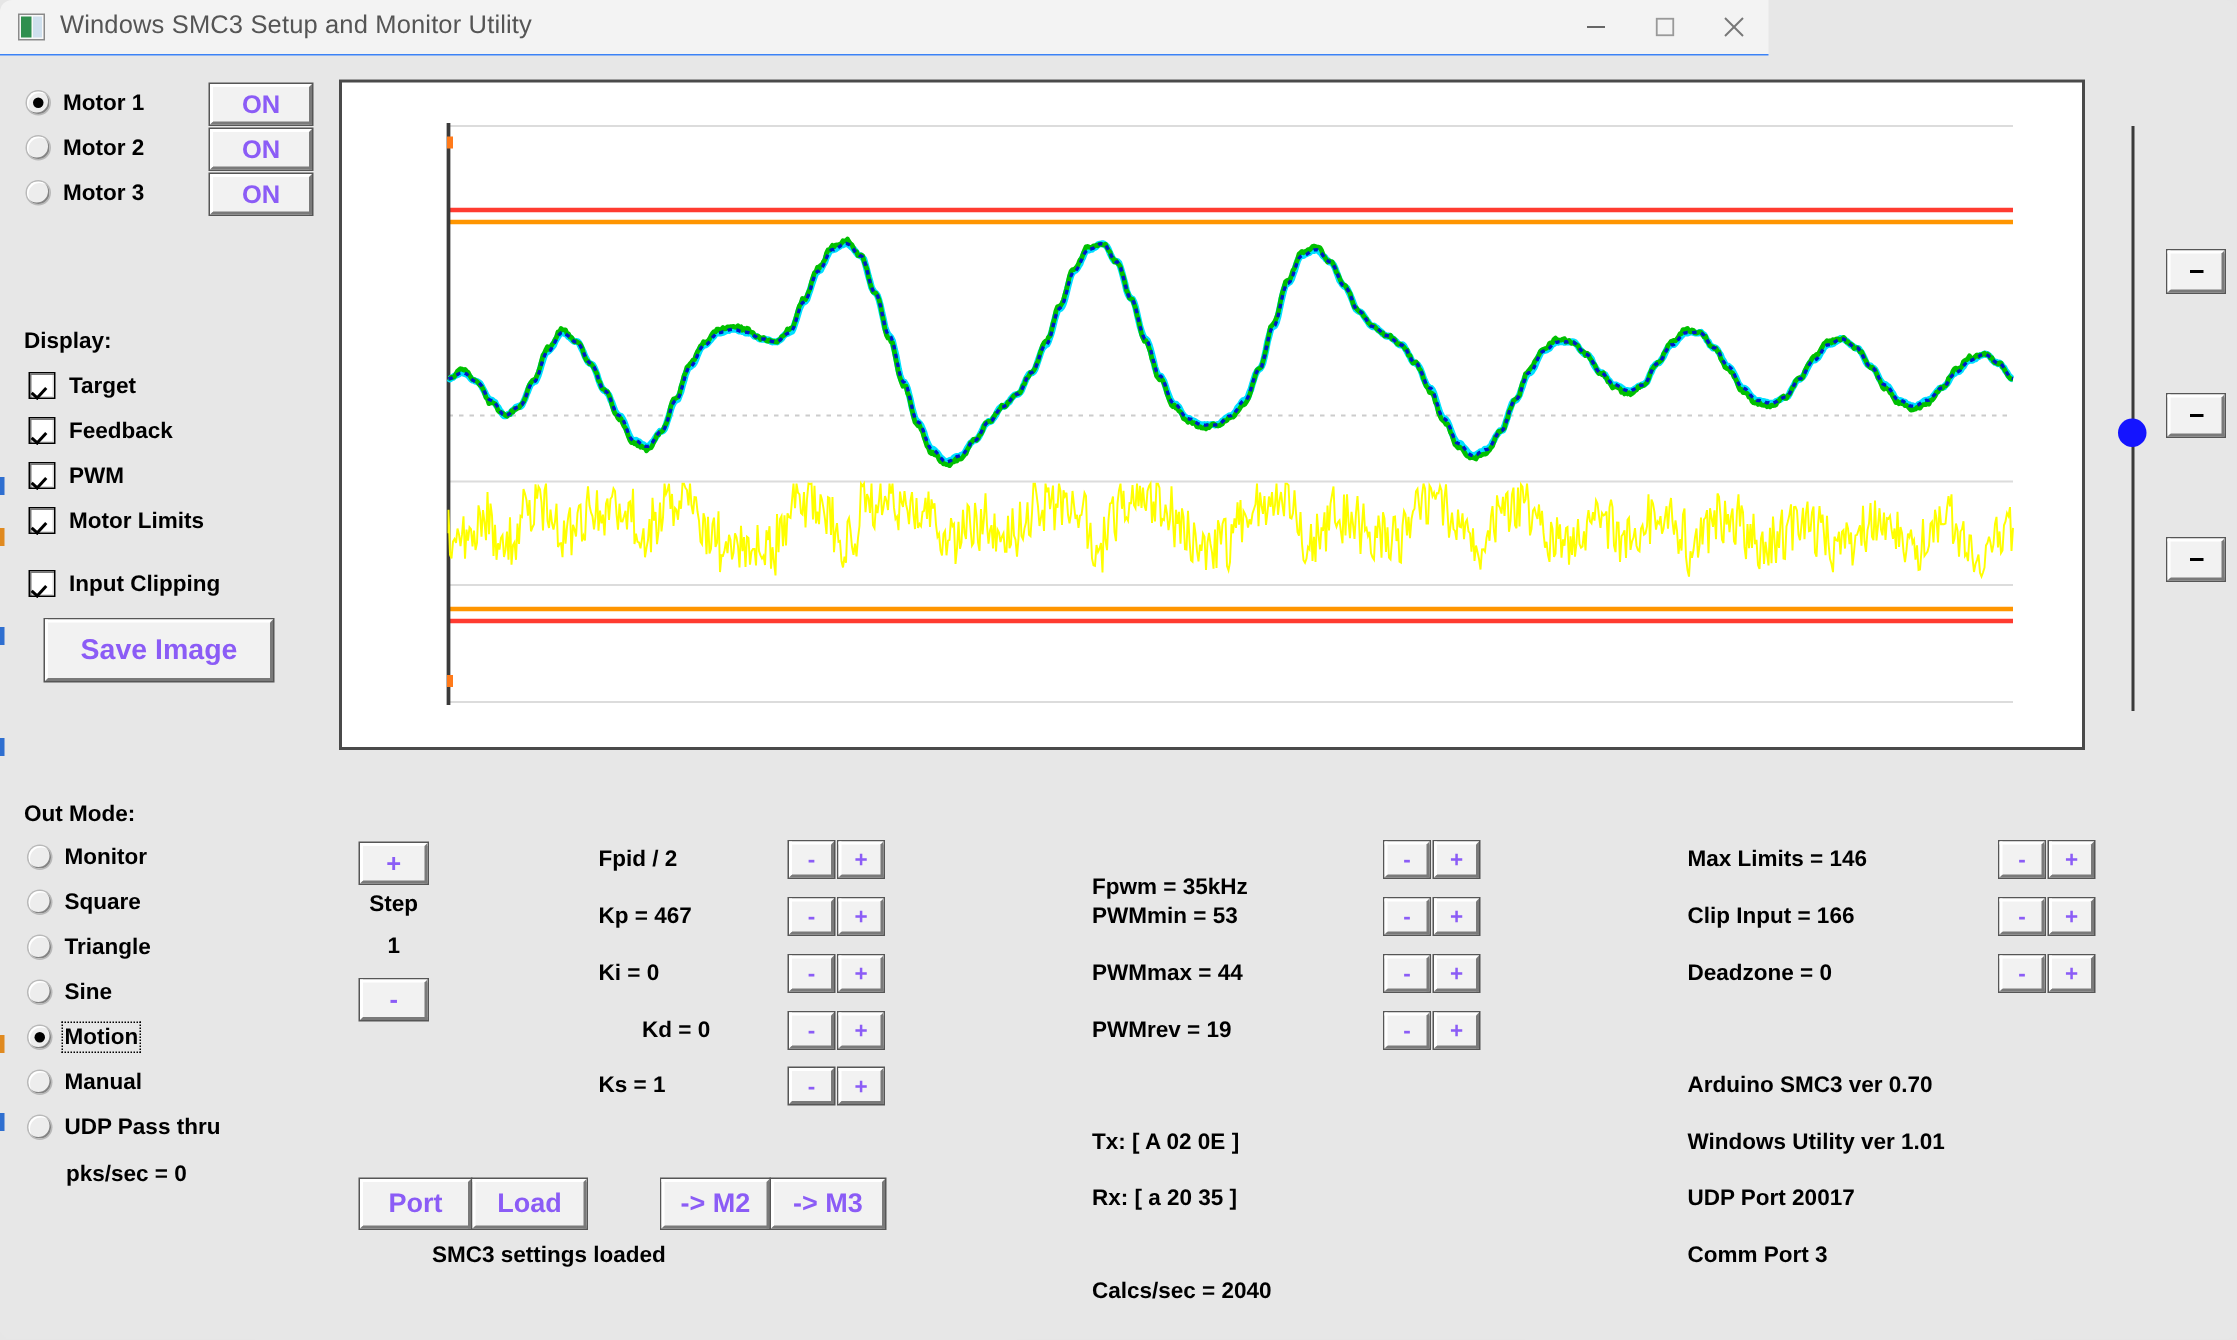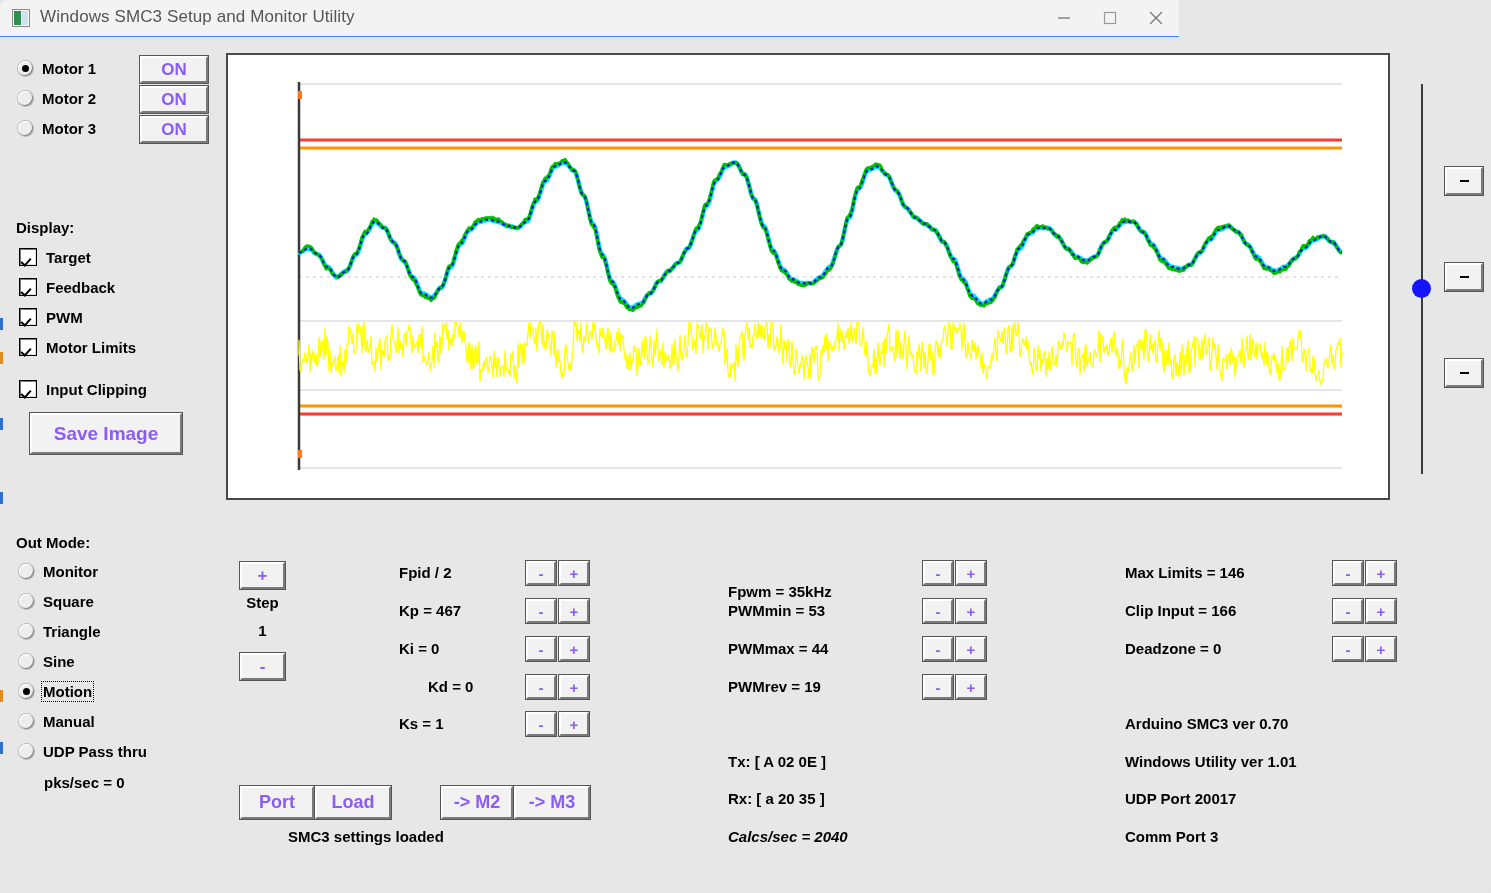--- a/index.html
+++ b/index.html
@@ -264,20 +264,20 @@
   <div class="btn95" style="position:absolute;left:1366px;top:637px;width:30px;height:24px;font-size:15px;">+</div>
 
   <div class="btn95" style="position:absolute;left:240px;top:786px;width:74px;height:33px;font-size:18px;">Port</div>
   <div class="btn95" style="position:absolute;left:315px;top:786px;width:76px;height:33px;font-size:18px;">Load</div>
   <div class="btn95" style="position:absolute;left:441px;top:786px;width:72px;height:33px;font-size:18px;">-&gt; M2</div>
   <div class="btn95" style="position:absolute;left:514px;top:786px;width:76px;height:33px;font-size:18px;">-&gt; M3</div>
   <div class="lbl" style="position:absolute;left:288px;top:828px;">SMC3 settings loaded</div>
 
   <div class="lbl" style="position:absolute;left:728px;top:753px;">Tx: [ A 02 0E ]</div>
   <div class="lbl" style="position:absolute;left:728px;top:790px;">Rx: [ a 20 35 ]</div>
-  <div class="lbl" style="position:absolute;left:728px;top:828px;font-style:italic;">Calcs/sec = 2040</div>
+  <div class="lbl" style="position:absolute;left:728px;top:852px;">Calcs/sec = 2040</div>
 
   <div class="lbl" style="position:absolute;left:1125px;top:715px;">Arduino SMC3 ver 0.70</div>
   <div class="lbl" style="position:absolute;left:1125px;top:753px;">Windows Utility ver 1.01</div>
   <div class="lbl" style="position:absolute;left:1125px;top:790px;">UDP Port 20017</div>
   <div class="lbl" style="position:absolute;left:1125px;top:828px;">Comm Port 3</div>
 
 </div>
 
 </body></html>

